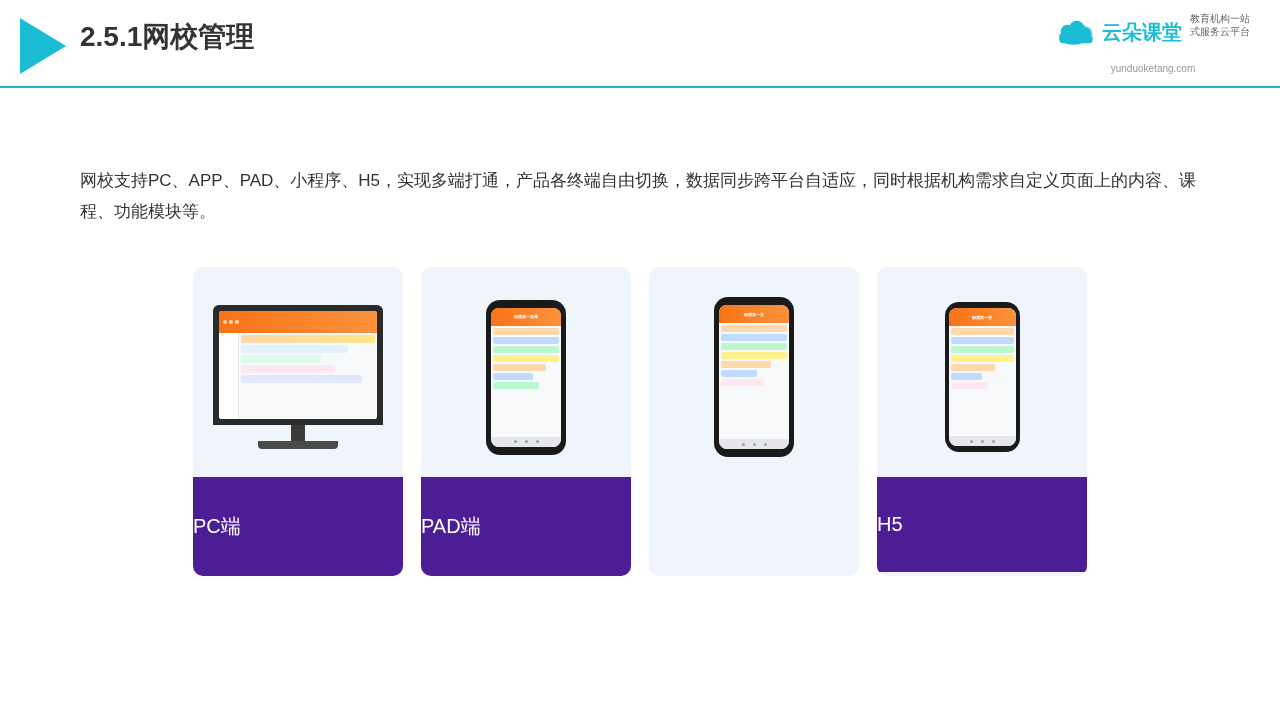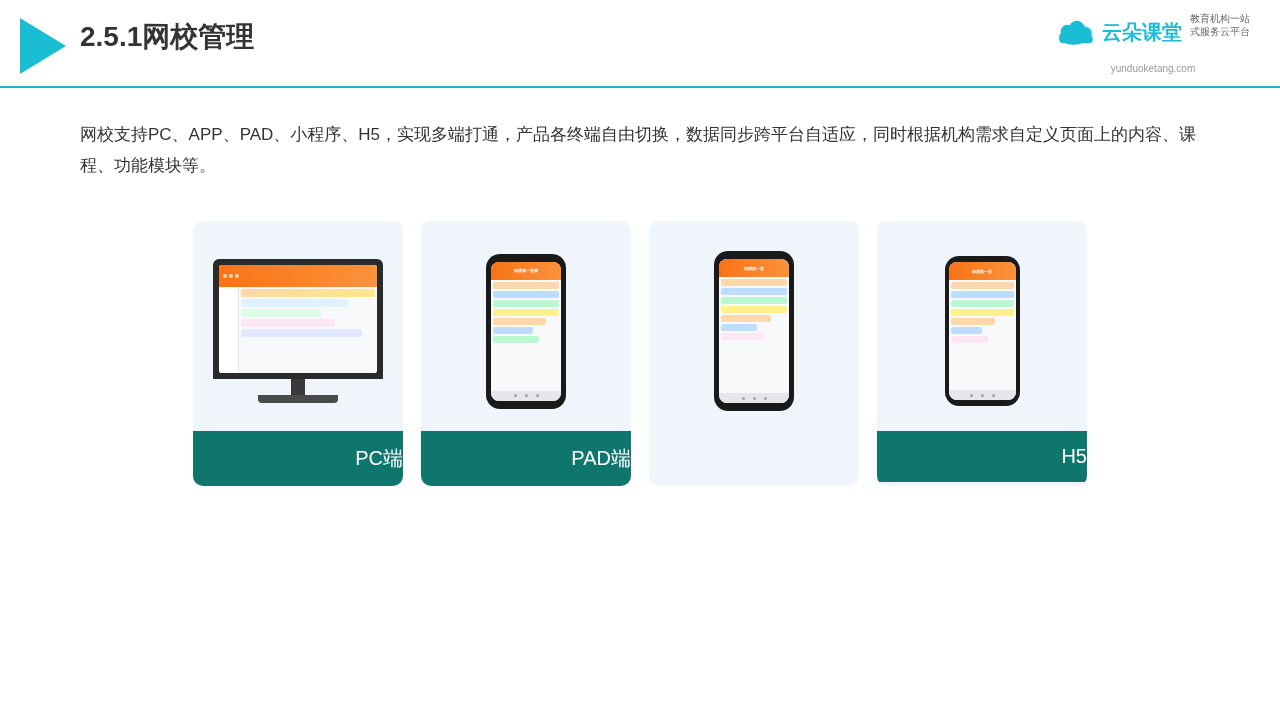--- a/index.html
+++ b/index.html
@@ -67,20 +67,21 @@
       margin-top: -14px;
       margin-left: 48px;
     }
 
     
     .description {
       padding: 32px 80px 20px 80px;
       font-size: 17px;
       color: #333;
       line-height: 1.8;
+      margin-top: 46px;
     }
 
     
     .cards-container {
       display: flex;
       gap: 18px;
       padding: 20px 60px 30px 60px;
       justify-content: center;
     }
 
@@ -98,26 +99,26 @@
       width: 100%;
       height: 210px;
       display: flex;
       align-items: center;
       justify-content: center;
       padding: 20px 10px 10px;
     }
 
     .card-label {
       width: 100%;
-      background: #0f766e;
+      background: #4c1d95;
       color: #fff;
-      text-align: right;
+      text-align: left;
       font-size: 20px;
       font-weight: 500;
-      padding: 14px 0;
+      padding: 36px 0;
     }
 
     
     
     .pc-monitor {
       display: flex;
       flex-direction: column;
       align-items: center;
     }
     .monitor-body {

